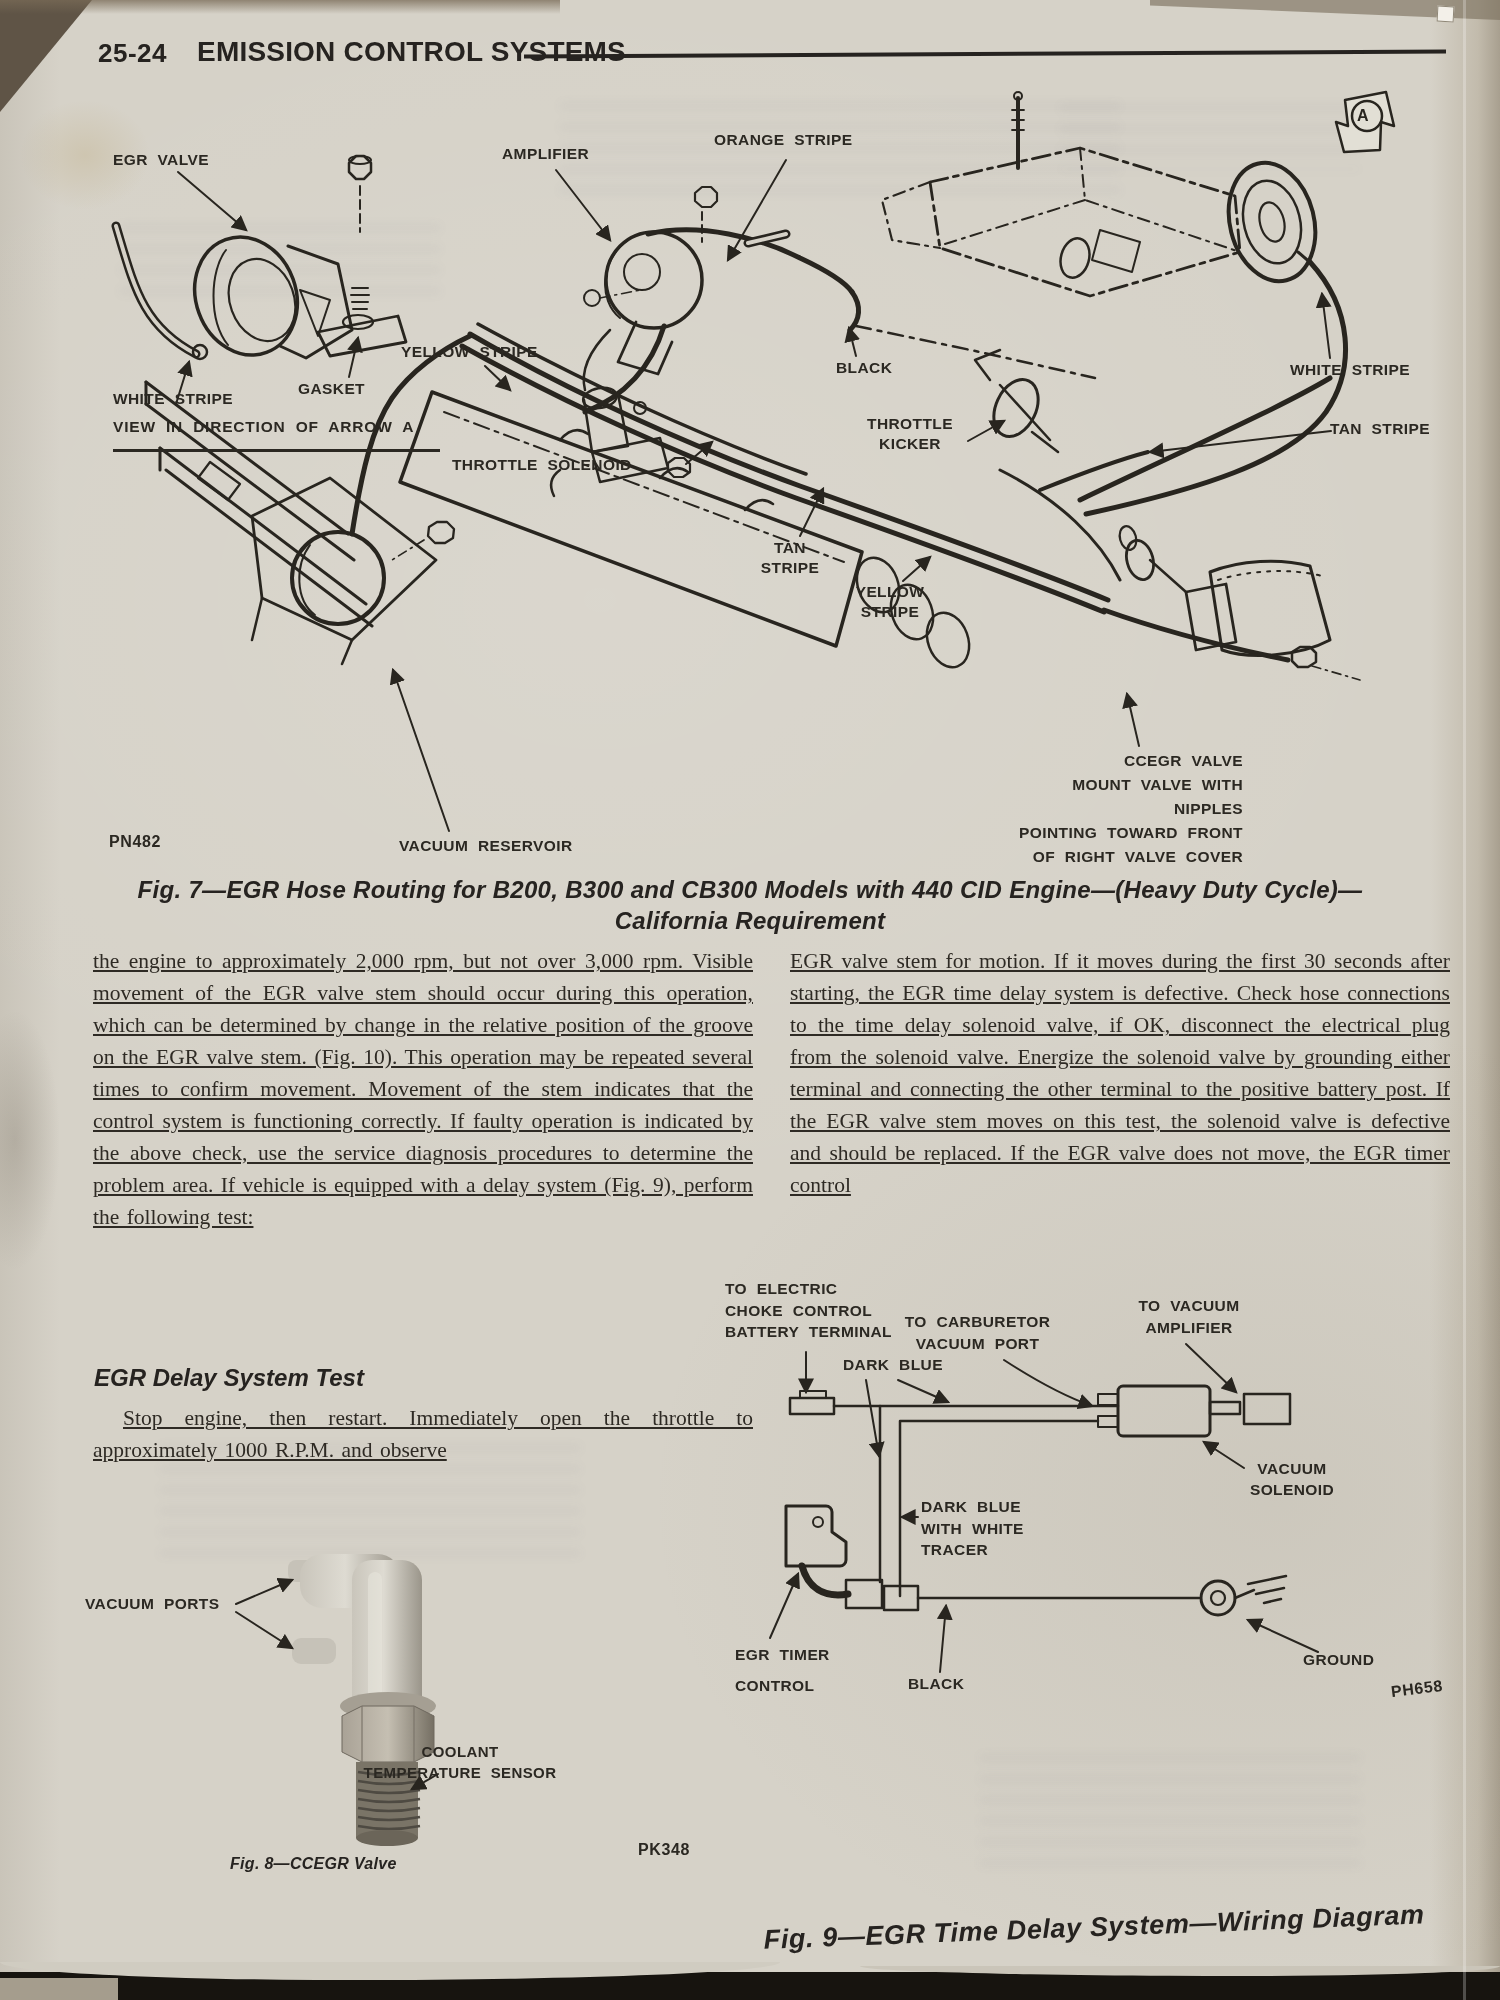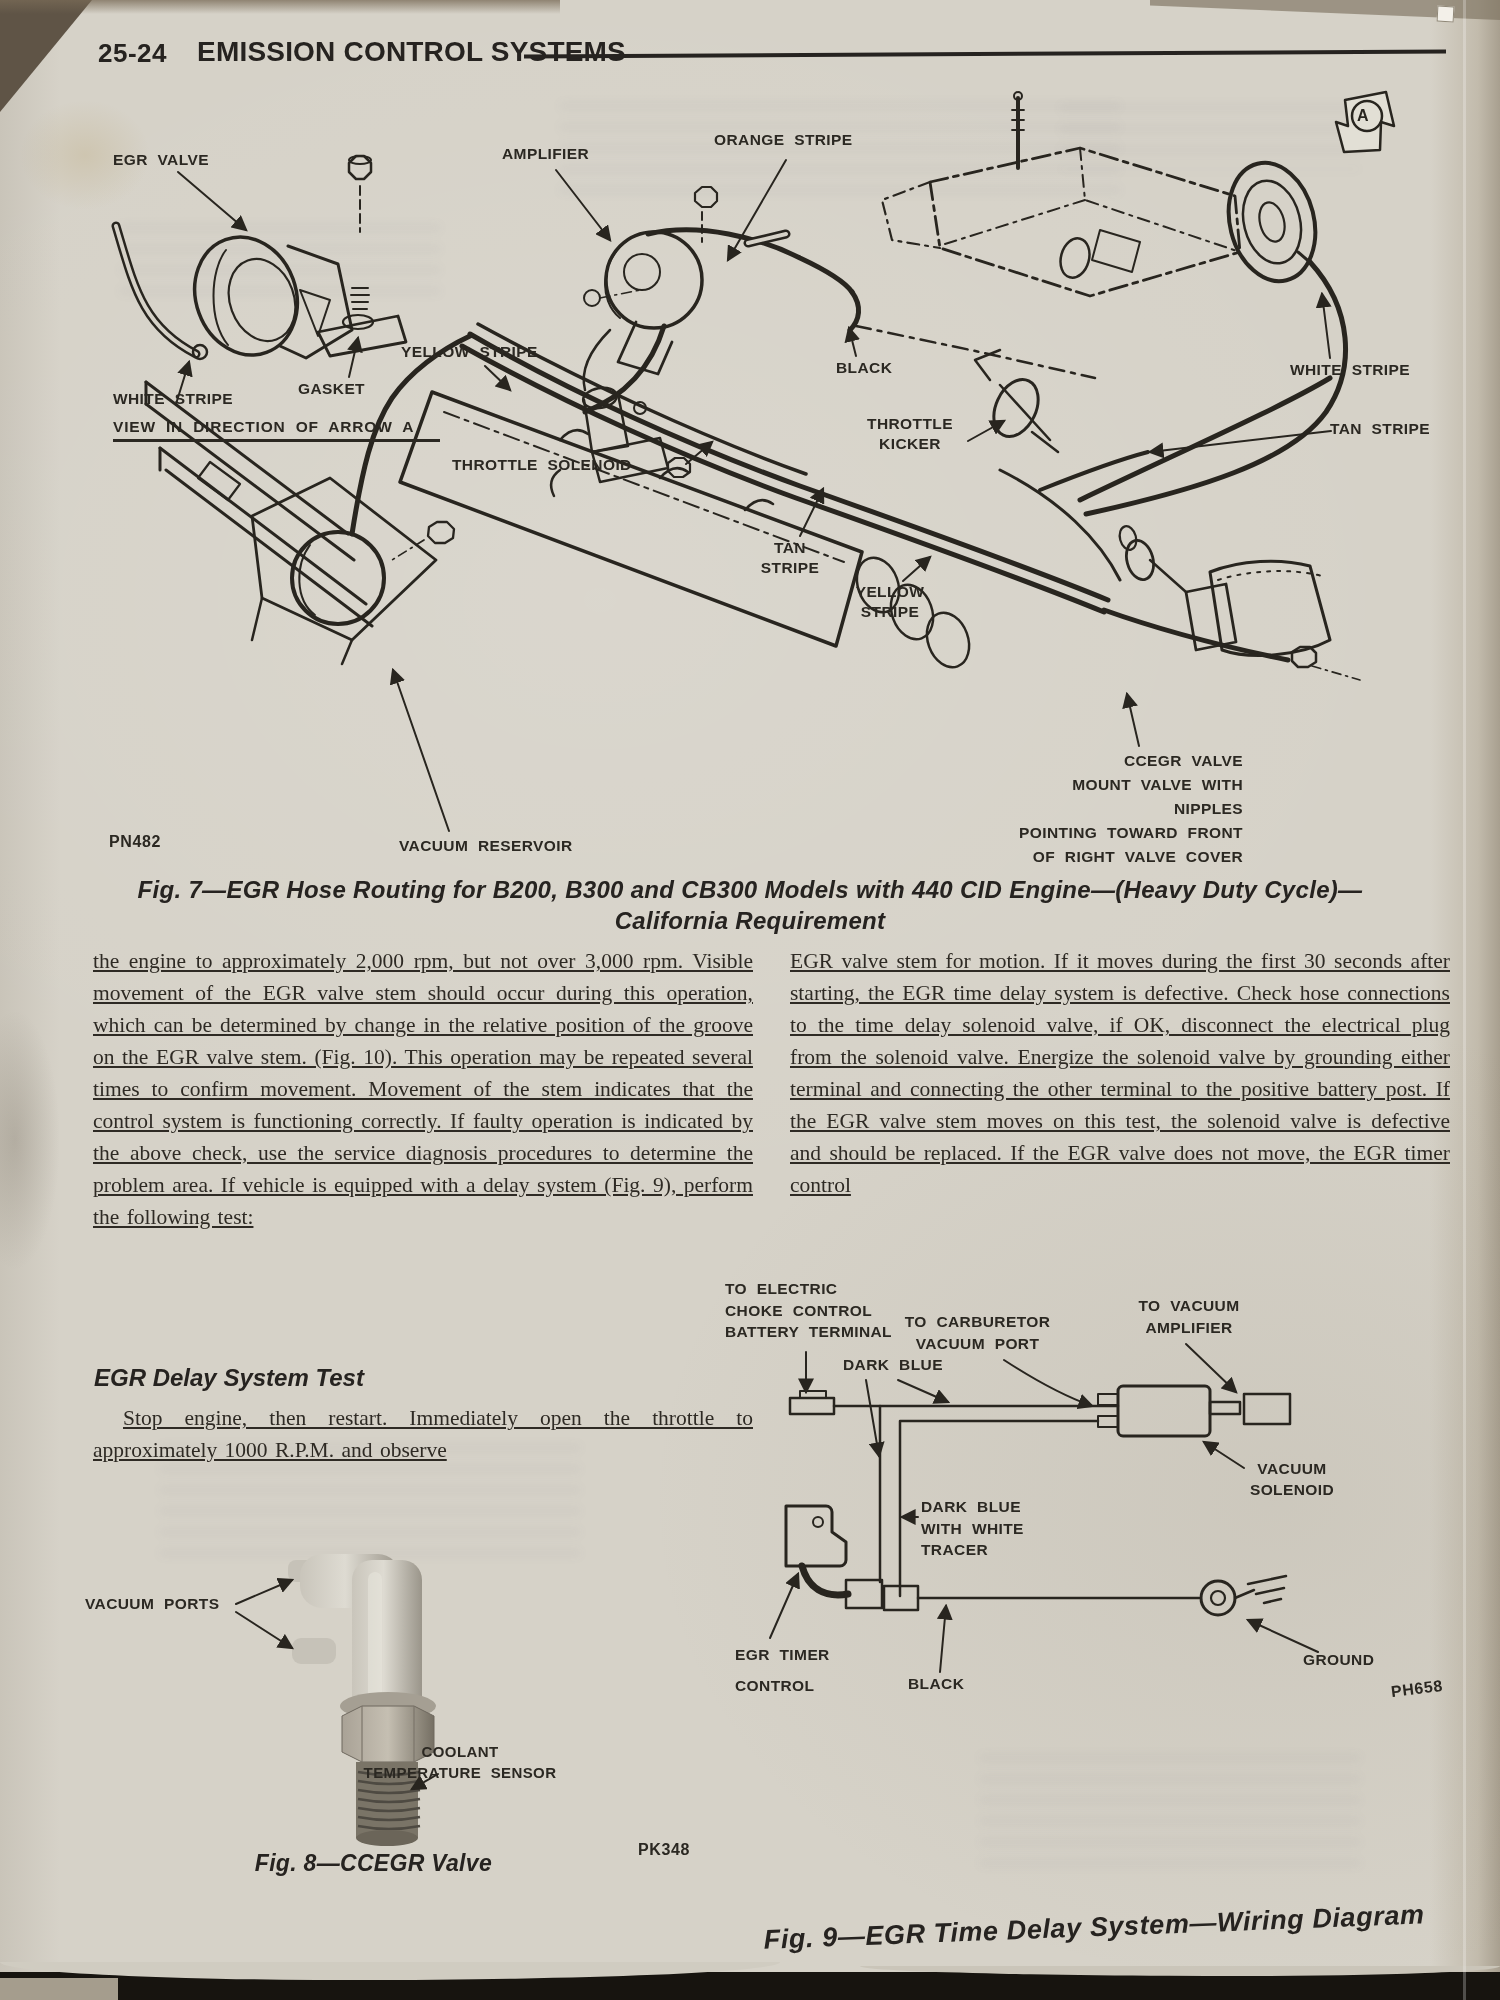--- a/index.html
+++ b/index.html
@@ -42,36 +42,36 @@
   .pn{position:absolute;font:600 16px "Liberation Sans",sans-serif;color:#2b2822;letter-spacing:.6px;}
   .cap{position:absolute;font:italic 700 24px/31px "Liberation Sans",sans-serif;color:#262320;letter-spacing:.3px;}
   .bodytext{position:absolute;font:21.5px/32px "Liberation Serif","DejaVu Serif",serif;color:#2e2a24;
             text-align:justify;word-spacing:2px;text-decoration:underline;}
   .subhead{position:absolute;font:italic 700 24px "Liberation Sans",sans-serif;color:#262320;}
   svg{position:absolute;}
   .ink{stroke:#28251f;fill:none;stroke-linecap:round;stroke-linejoin:round;}
   
   #l-egr{left:113px;top:150px} #l-amp{left:502px;top:144px} #l-orange{left:714px;top:130px}
   #l-ystripe1{left:401px;top:342px} #l-gasket{left:298px;top:379px} #l-wstripe-l{left:113px;top:389px}
-  #l-view{left:113px;top:417px;width:327px;border-bottom:3px solid #2b2822;padding-bottom:2px;letter-spacing:.8px}
+  #l-view{left:113px;top:417px;width:327px;border-bottom:3px solid #2b2822;padding-bottom:12px;letter-spacing:.8px}
   #l-tsol{left:452px;top:455px} #l-black7{left:836px;top:358px}
   #l-tkicker{left:856px;top:414px;width:108px;text-align:center}
   #l-wstripe-r{left:1290px;top:360px} #l-tanstripe-r{left:1330px;top:419px}
   #l-tan-mid{left:753px;top:538px;width:74px;text-align:center}
   #l-yellow-mid{left:843px;top:582px;width:94px;text-align:center}
   #l-ccegr{left:995px;top:749px;width:248px;text-align:right;line-height:24px}
   #l-pn482{left:109px;top:833px} #l-vacres{left:399px;top:836px}
   #l-arrowA{left:1357px;top:107px;font:700 16px "Liberation Sans",sans-serif;color:#28251f}
   #cap7{left:0;top:874px;width:1500px;text-align:center;line-height:31px}
   #col-left{left:93px;top:945px;width:660px} #col-right{left:790px;top:945px;width:660px}
   #heading-delay{left:94px;top:1364px} #p2{left:93px;top:1402px;width:660px;text-indent:30px}
   #l-vports{left:85px;top:1594px}
   #l-coolant{left:354px;top:1741px;width:212px;text-align:center;line-height:21px;font-size:15px}
   #l-pk348{left:638px;top:1841px}
-  #cap8{left:230px;top:1848px;width:262px;text-align:right;font-size:23px}
+  #cap8{left:230px;top:1848px;width:262px;text-align:left;font-size:16px}
   #l-choke{left:725px;top:1278px;line-height:21.5px}
   #l-carb{left:890px;top:1311px;width:175px;text-align:center;line-height:21.5px}
   #l-vamp{left:1124px;top:1295px;width:130px;text-align:center;line-height:21.5px}
   #l-dblue{left:843px;top:1355px}
   #l-vsol{left:1236px;top:1458px;width:112px;text-align:center;line-height:21px}
   #l-tracer{left:921px;top:1496px;line-height:21.5px}
   #l-etimer{left:735px;top:1639px;line-height:31px}
   #l-black9{left:908px;top:1674px} #l-ground{left:1303px;top:1650px}
   #l-ph658{left:1391px;top:1680px;transform:rotate(-7deg)}
   #cap9{left:733px;top:1926px;width:724px;text-align:center;font-size:27px;letter-spacing:.6px;

